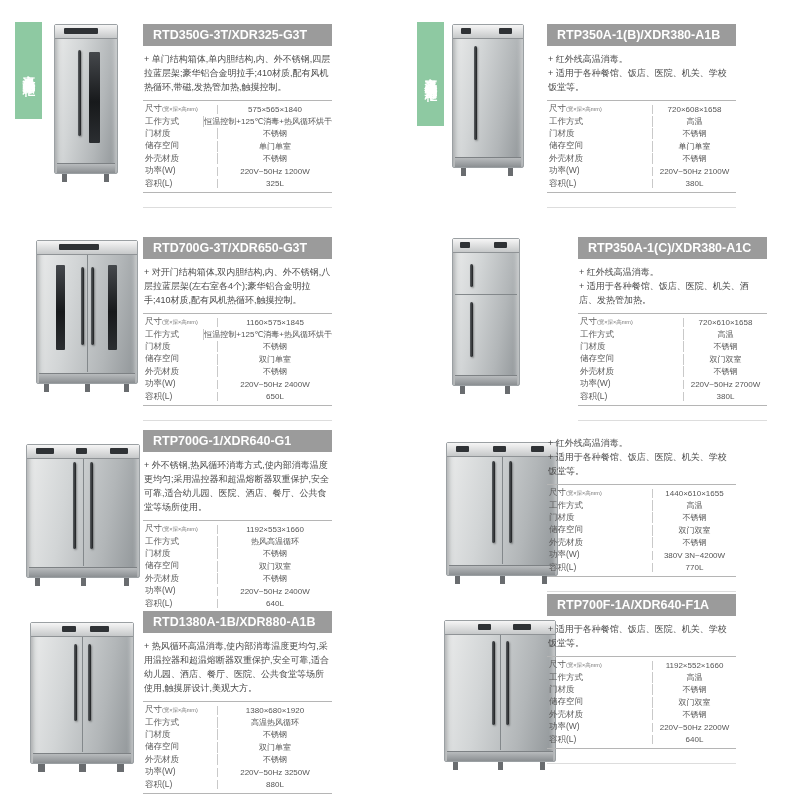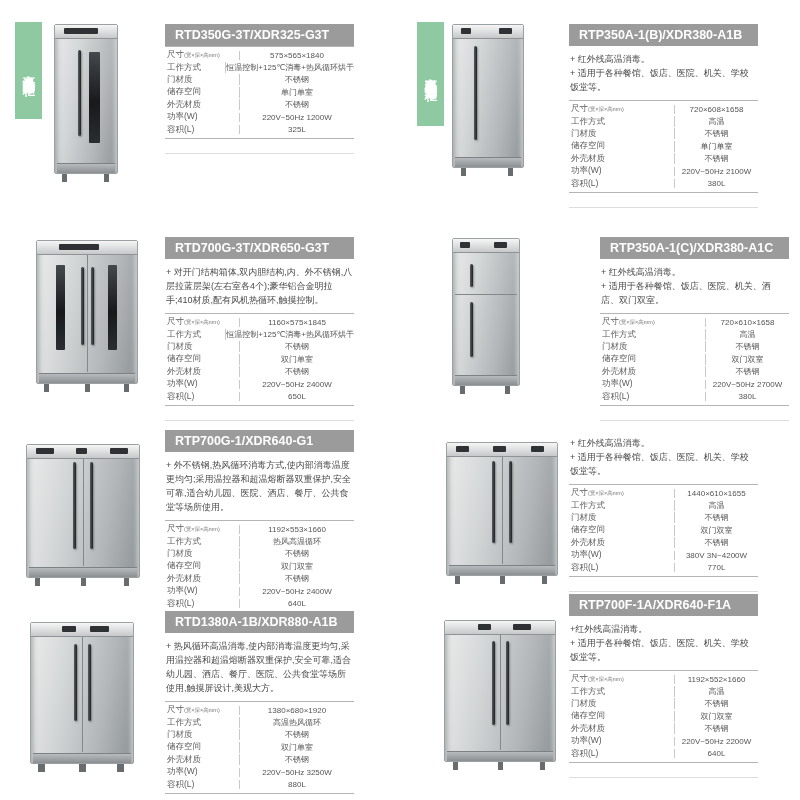--- a/index.html
+++ b/index.html
@@ -6,21 +6,21 @@
   .page{position:relative;width:800px;height:800px;background:#fff;overflow:hidden;
         font-family:"Liberation Sans","DejaVu Sans",sans-serif;}
   
   .side-tab{position:absolute;width:27px;background:#8ec9a2;color:#fff;
             writing-mode:vertical-rl;text-orientation:upright;
             font-size:12.5px;font-weight:bold;letter-spacing:1.5px;
             display:flex;align-items:center;justify-content:center;}
   .tab-l{left:15px;top:22px;height:97px;}
   .tab-r{left:417px;top:22px;height:104px;}
   
-  .card{position:absolute;width:189px;margin-left:22px;}
+  .card{position:absolute;width:189px;}
   .model-bar{background:#9b9b9b;color:#fff;font-weight:bold;font-size:12.5px;
              line-height:16px;padding:3px 4px 3px 10px;}
   .model-bar span{display:block;white-space:nowrap;}
   .desc{margin:6px 1px 6px 1px;font-size:9px;line-height:14px;color:#4a4a4a;}
   .desc span{display:block;}
   .specs{border-top:1px solid #b5b5b5;border-bottom:1px solid #b5b5b5;padding:2px 0;}
   .srow{display:flex;align-items:center;height:12.4px;color:#5a5a5a;}
   .slabel{width:72px;padding-left:2px;font-size:8.5px;white-space:nowrap;}
   .slabel .sub{font-size:5.5px;color:#7a7a7a;}
   .sval{flex:1;text-align:center;border-left:1px solid #c9c9c9;font-size:8px;
@@ -173,20 +173,23 @@
       </div>
     <div class="leg" style="left:8%"></div>
       <div class="leg" style="left:48%"></div>
       <div class="leg" style="left:86%"></div>
   </div>
 
   <section class="card" style="left:143px;top:24px">
     <div class="model-bar">
         <span>RTD350G-3T/XDR325-G3T</span>
       </div>
+    <p class="desc">
+        <span>+ 单门结构箱体,单内胆结构,内、外不锈钢,四层拉蓝层架;豪华铝合金明拉手;410材质,配有风机热循环,带磁,发热管加热,触摸控制。</span>
+      </p>
     <div class="specs">
       <div class="srow">
           <div class="slabel"><span>尺寸</span><span class="sub">(宽×深×高mm)</span></div>
           <div class="sval">575×565×1840</div>
         </div>
       <div class="srow">
           <div class="slabel">工作方式</div>
           <div class="sval">恒温控制+125℃消毒+热风循环烘干</div>
         </div>
       <div class="srow">
@@ -372,21 +375,21 @@
     </div>
     <div class="sep"></div>
   </section>
 
   <section class="card r" style="left:578px;top:237px">
     <div class="model-bar">
         <span>RTP350A-1(C)/XDR380-A1C</span>
       </div>
     <p class="desc">
         <span>+ 红外线高温消毒。</span>
-        <span>+ 适用于各种餐馆、饭店、医院、机关、酒店、双门双室。</span>
+        <span>+ 适用于各种餐馆、饭店、医院、机关、酒店、发热管加热。</span>
       </p>
     <div class="specs">
       <div class="srow">
           <div class="slabel"><span>尺寸</span><span class="sub">(宽×深×高mm)</span></div>
           <div class="sval">720×610×1658</div>
         </div>
       <div class="srow">
           <div class="slabel">工作方式</div>
           <div class="sval">高温</div>
         </div>
@@ -450,21 +453,20 @@
         </div>
     </div>
     <div class="sep"></div>
   </section>
 
   <section class="card r" style="left:547px;top:594px">
     <div class="model-bar">
         <span>RTP700F-1A/XDR640-F1A</span>
       </div>
     <p class="desc">
-        <span>+红外线高温消毒。</span>
         <span>+ 适用于各种餐馆、饭店、医院、机关、学校饭堂等。</span>
       </p>
     <div class="specs">
       <div class="srow">
           <div class="slabel"><span>尺寸</span><span class="sub">(宽×深×高mm)</span></div>
           <div class="sval">1192×552×1660</div>
         </div>
       <div class="srow">
           <div class="slabel">工作方式</div>
           <div class="sval">高温</div>

